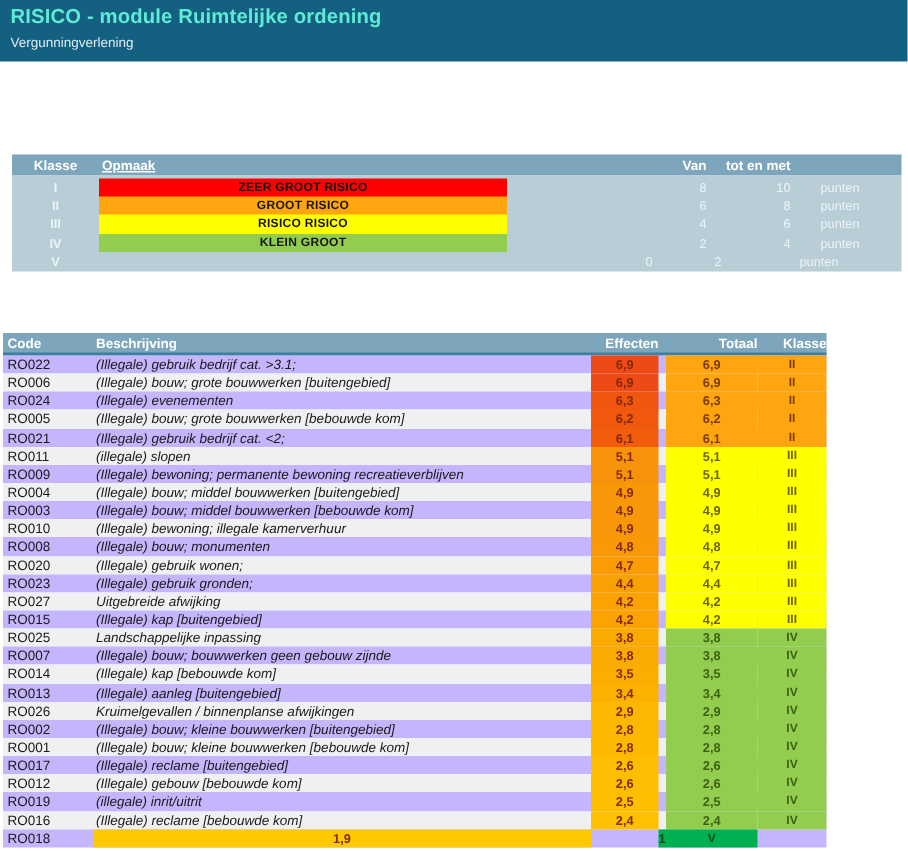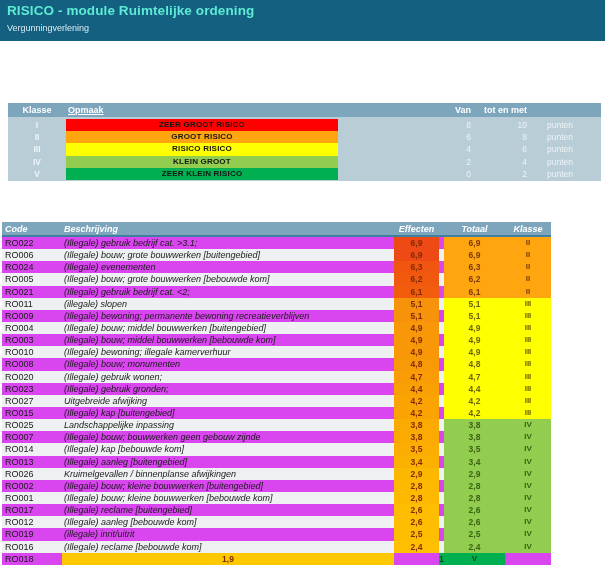--- a/index.html
+++ b/index.html
@@ -54,26 +54,25 @@
   .mgrid {
     display:grid;
     grid-template-columns:60px 332px 45px 5px 61px 46px;
   }
   .m-header {
     height:13px;
     background:var(--table-header-bg);
     color:#ffffff; font-weight:bold; font-size:9px;
     align-items:center;
     border-bottom:2px solid var(--table-header-border);
-    font-style:italic;
   }
   .m-h-code { padding-left:3px; }
   .m-h-beschrijving { padding-left:2px; }
-  .m-h-effecten, .m-h-totaal, .m-h-klasse { text-align:center; }
-  .m-row { height:12.15px; background:#d946ef; font-size:9px; }
+  .m-h-effecten, .m-h-totaal, .m-h-klasse { text-align:right; }
+  .m-row { height:12.15px; background:#c4b5fd; font-size:9px; }
   .m-row.alt { background:var(--row-alt-bg); }
   .m-code { padding-left:3px; color:#1a1a1a; line-height:12.15px; }
   .m-desc { padding-left:2px; color:#1a1a1a; line-height:12.15px; white-space:nowrap; overflow:hidden;font-style:italic; }
   .m-eff  { text-align:center; font-weight:bold; font-size:8.5px; line-height:12.3px; color:var(--effect-text); }
   .m-tot  { text-align:center; font-weight:bold; font-size:8.5px; line-height:12.3px; }
   .m-kl   { text-align:center; font-weight:bold; font-size:8px;  line-height:12.3px; }
 </style>
 </head>
 <body style="--topbar-bg: #136080; --table-header-bg: #7da6bd; --table-header-border: #3f7fa0; --legend-body-bg: #b8cdd6; --legend-text: #edf4f8; --row-alt-bg: #eef0f1; --effect-text: #832b00;">
 
@@ -141,23 +140,20 @@
     <span></span>
     <span class="k-van">2</span>
     <span></span>
     <span class="k-tot">4</span>
     <span></span>
     <span class="k-punten">punten</span>
   </div>
 
   <div class="kgrid k-row">
     <span class="k-roman">V</span>
-    <span class="k-barwrap">
-          <span class="k-bar" style="background: rgb(0, 176, 80);">ZEER KLEIN RISICO</span>
-        </span>
     <span></span>
     <span class="k-van">0</span>
     <span></span>
     <span class="k-tot">2</span>
     <span></span>
     <span class="k-punten">punten</span>
   </div>
 </div>
 </div>
 
@@ -373,21 +369,21 @@
     <span class="m-code">RO017</span>
     <span class="m-desc">(Illegale) reclame [buitengebied]</span>
     <span class="m-eff" style="background: rgb(253, 189, 0);">2,6</span>
     <span></span>
     <span class="m-tot" style="background: rgb(146, 205, 80); color: rgb(60, 98, 18);">2,6</span>
     <span class="m-kl" style="background: rgb(146, 205, 80); color: rgb(60, 98, 18);">IV</span>
   </div>
 
   <div class="mgrid m-row alt">
     <span class="m-code">RO012</span>
-    <span class="m-desc">(Illegale) aanleg [bebouwde kom]</span>
+    <span class="m-desc">(Illegale) gebouw [bebouwde kom]</span>
     <span class="m-eff" style="background: rgb(253, 189, 0);">2,6</span>
     <span></span>
     <span class="m-tot" style="background: rgb(146, 205, 80); color: rgb(60, 98, 18);">2,6</span>
     <span class="m-kl" style="background: rgb(146, 205, 80); color: rgb(60, 98, 18);">IV</span>
   </div>
 
   <div class="mgrid m-row">
     <span class="m-code">RO019</span>
     <span class="m-desc">(illegale) inrit/uitrit</span>
     <span class="m-eff" style="background: rgb(254, 190, 0);">2,5</span>

